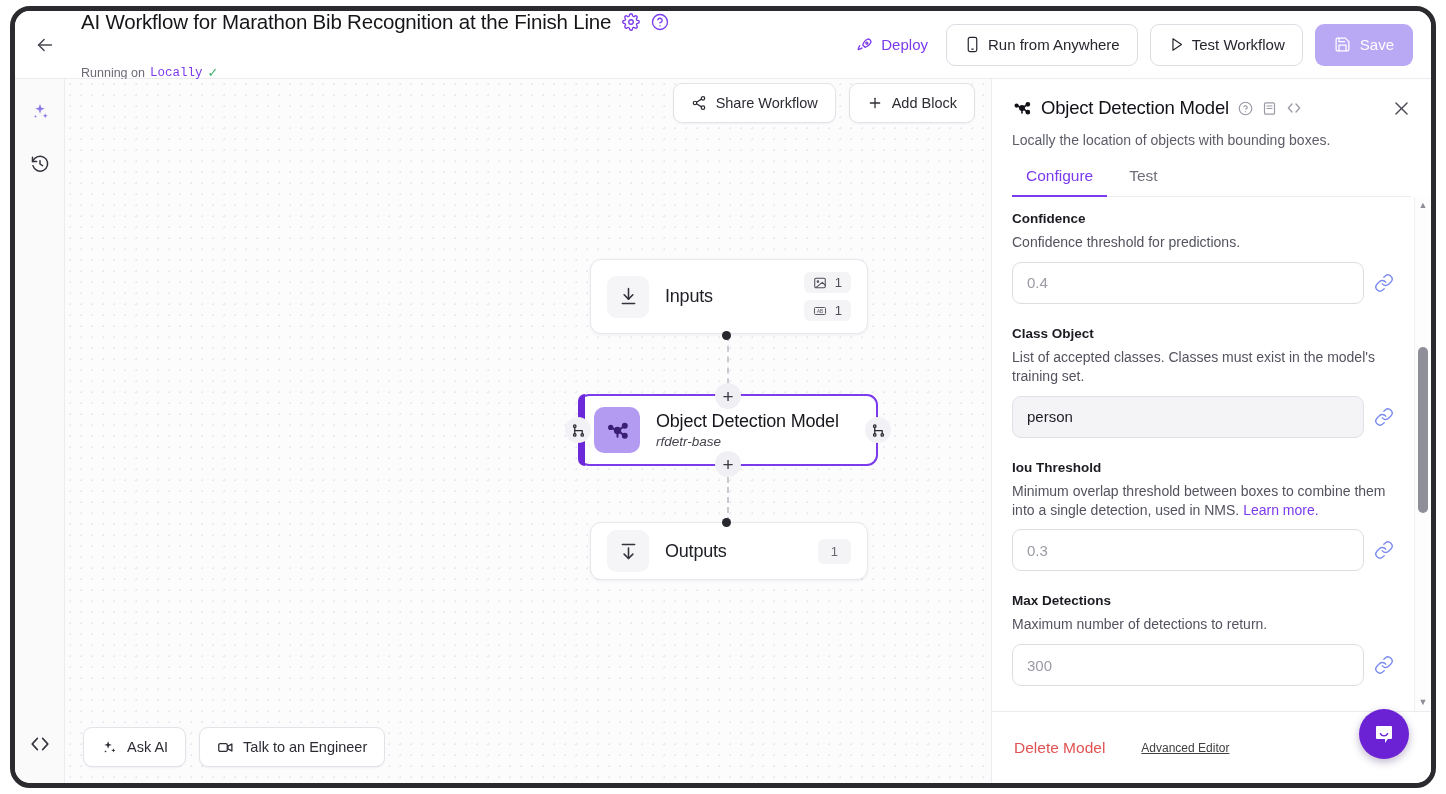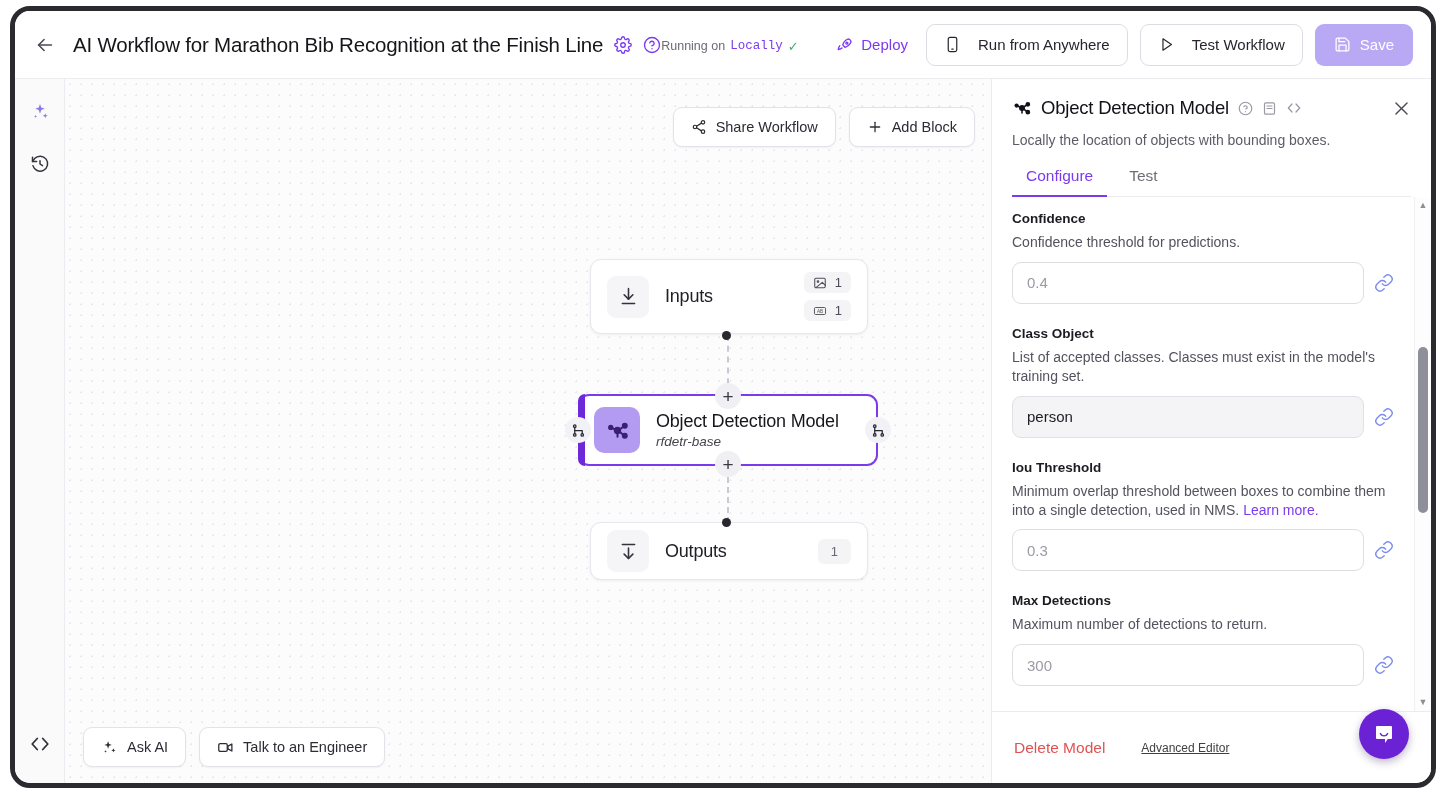--- a/index.html
+++ b/index.html
@@ -27,38 +27,38 @@
     display: flex; align-items: center;
     padding: 0 18px 0 10px;
     position: relative;
   }
   .back-btn {
     width: 40px; height: 40px; flex: 0 0 40px;
     display: flex; align-items: center; justify-content: center;
     color: #4a4a55; cursor: pointer;
     border-radius: 8px;
   }
-  .title-wrap { margin-left: 8px; display: flex; justify-content: center; }
+  .title-wrap { margin-left: 16px; display: flex; flex-direction: column; justify-content: center; gap: 29px; }
   .title-row { display: flex; align-items: center; gap: 11px; }
   .wf-title { font-size: 20.5px; color: #16161a; letter-spacing: -0.2px; white-space: nowrap; }
   .hdr-ic { color: #7c3aed; display: flex; align-items: center; cursor: pointer; }
   .subtitle-row { display: flex; align-items: center; gap: 5px; margin-top: 3px; }
   .sub-txt { font-size: 12.5px; color: #6b6b76; }
   .sub-mono { font-size: 12.5px; color: #7c3aed; font-family: "Liberation Mono", monospace; }
   .check { color: #3fae6c; font-size: 13px; line-height: 1; }
 
   .hdr-actions { margin-left: auto; display: flex; align-items: center; gap: 12px; }
   .deploy-btn {
     display: flex; align-items: center; gap: 7px;
     color: #7c3aed; font-size: 15px; cursor: pointer;
     padding: 6px 6px; background: none; border: none;
     font-family: inherit;
   }
   .btn-outline {
-    display: flex; align-items: center; gap: 17px;
+    display: flex; align-items: center; gap: 7px;
     height: 42px; padding: 16px 17px;
     border: 1px solid #dcdce3; border-radius: 9px;
     background: #fff; color: #26262e; font-size: 15px;
     cursor: pointer; white-space: nowrap;
     font-family: inherit;
   }
   .btn-save {
     display: flex; align-items: center; gap: 9px;
     height: 42px; padding: 0 19px;
     border: none; border-radius: 9px;
@@ -83,21 +83,21 @@
   .rail-bottom { margin-bottom: 24px; color: #2e2e37; }
 
   .canvas {
     flex: 1 1 auto; position: relative; min-width: 0;
     background-color: #fcfcfd;
     background-image: radial-gradient(#e7e7ee 1px, transparent 1px);
     background-size: 11px 11px;
     overflow: hidden;
   }
   .canvas-top {
-    position: absolute; top: 28px; right: 16px;
+    position: absolute; top: 4px; right: 16px;
     display: flex; gap: 13px; z-index: 5;
   }
   .canvas-btn {
     display: flex; align-items: center; gap: 9px;
     height: 40px; padding: 0 17px;
     border: 1px solid #e2e2e8; border-radius: 9px;
     background: #fff; color: #2c2c34; font-size: 14.5px;
     cursor: pointer; white-space: nowrap; font-family: inherit;
     box-shadow: 0 1px 2px rgba(16,16,30,.05);
   }

